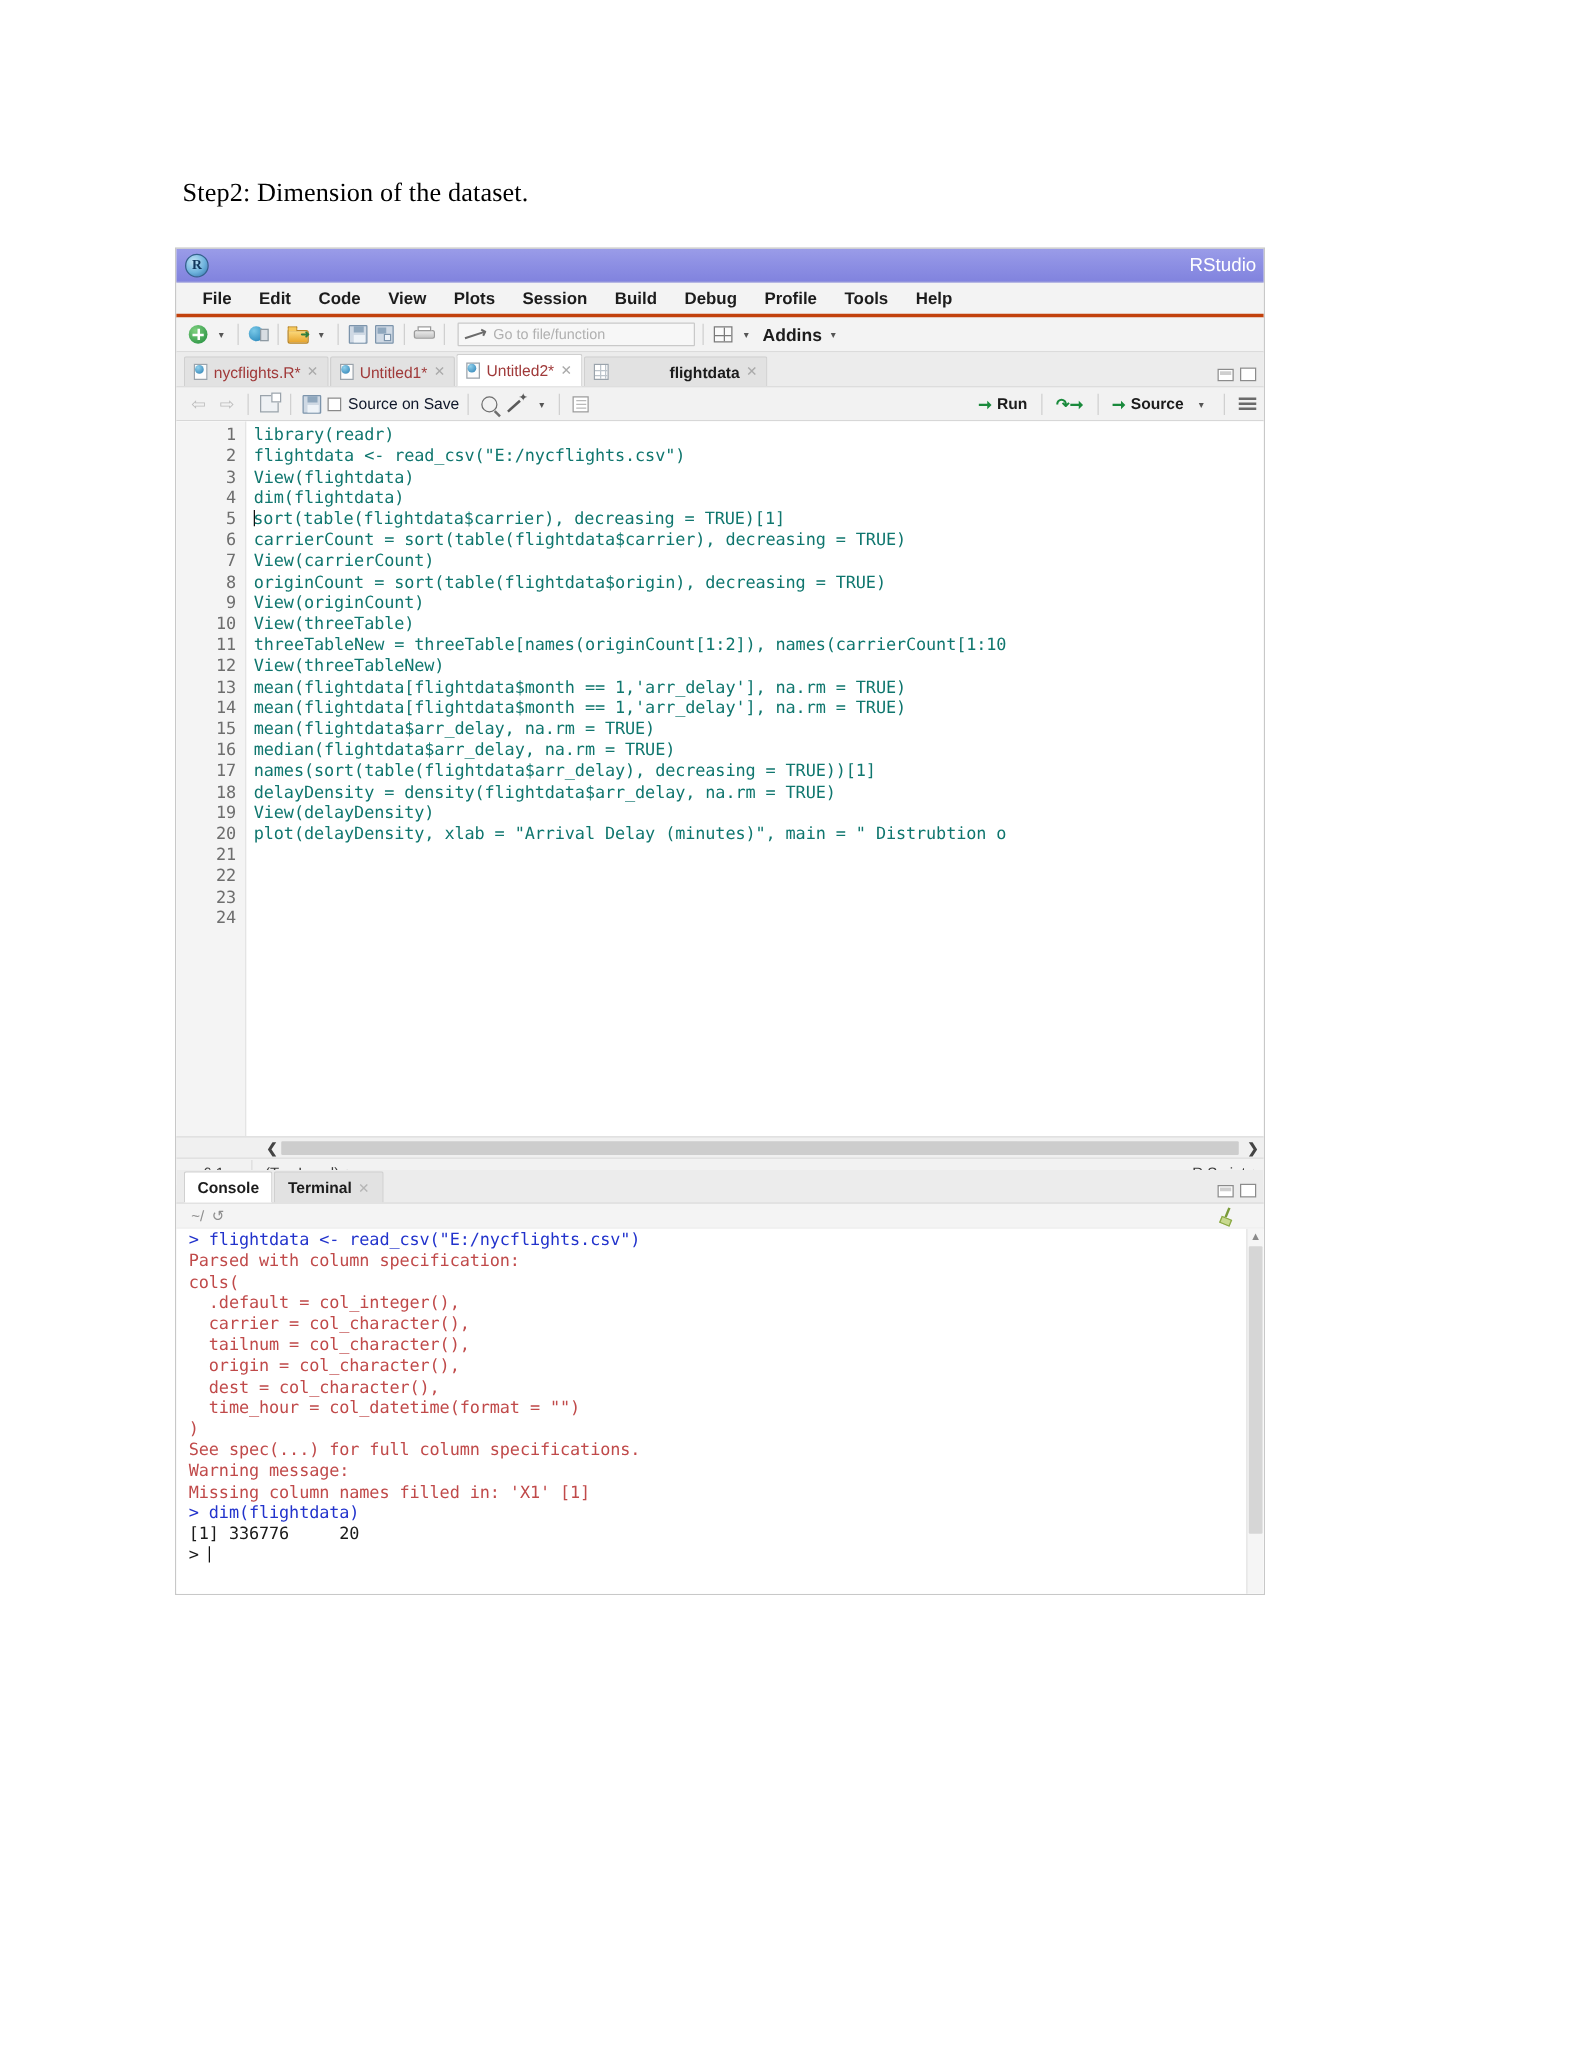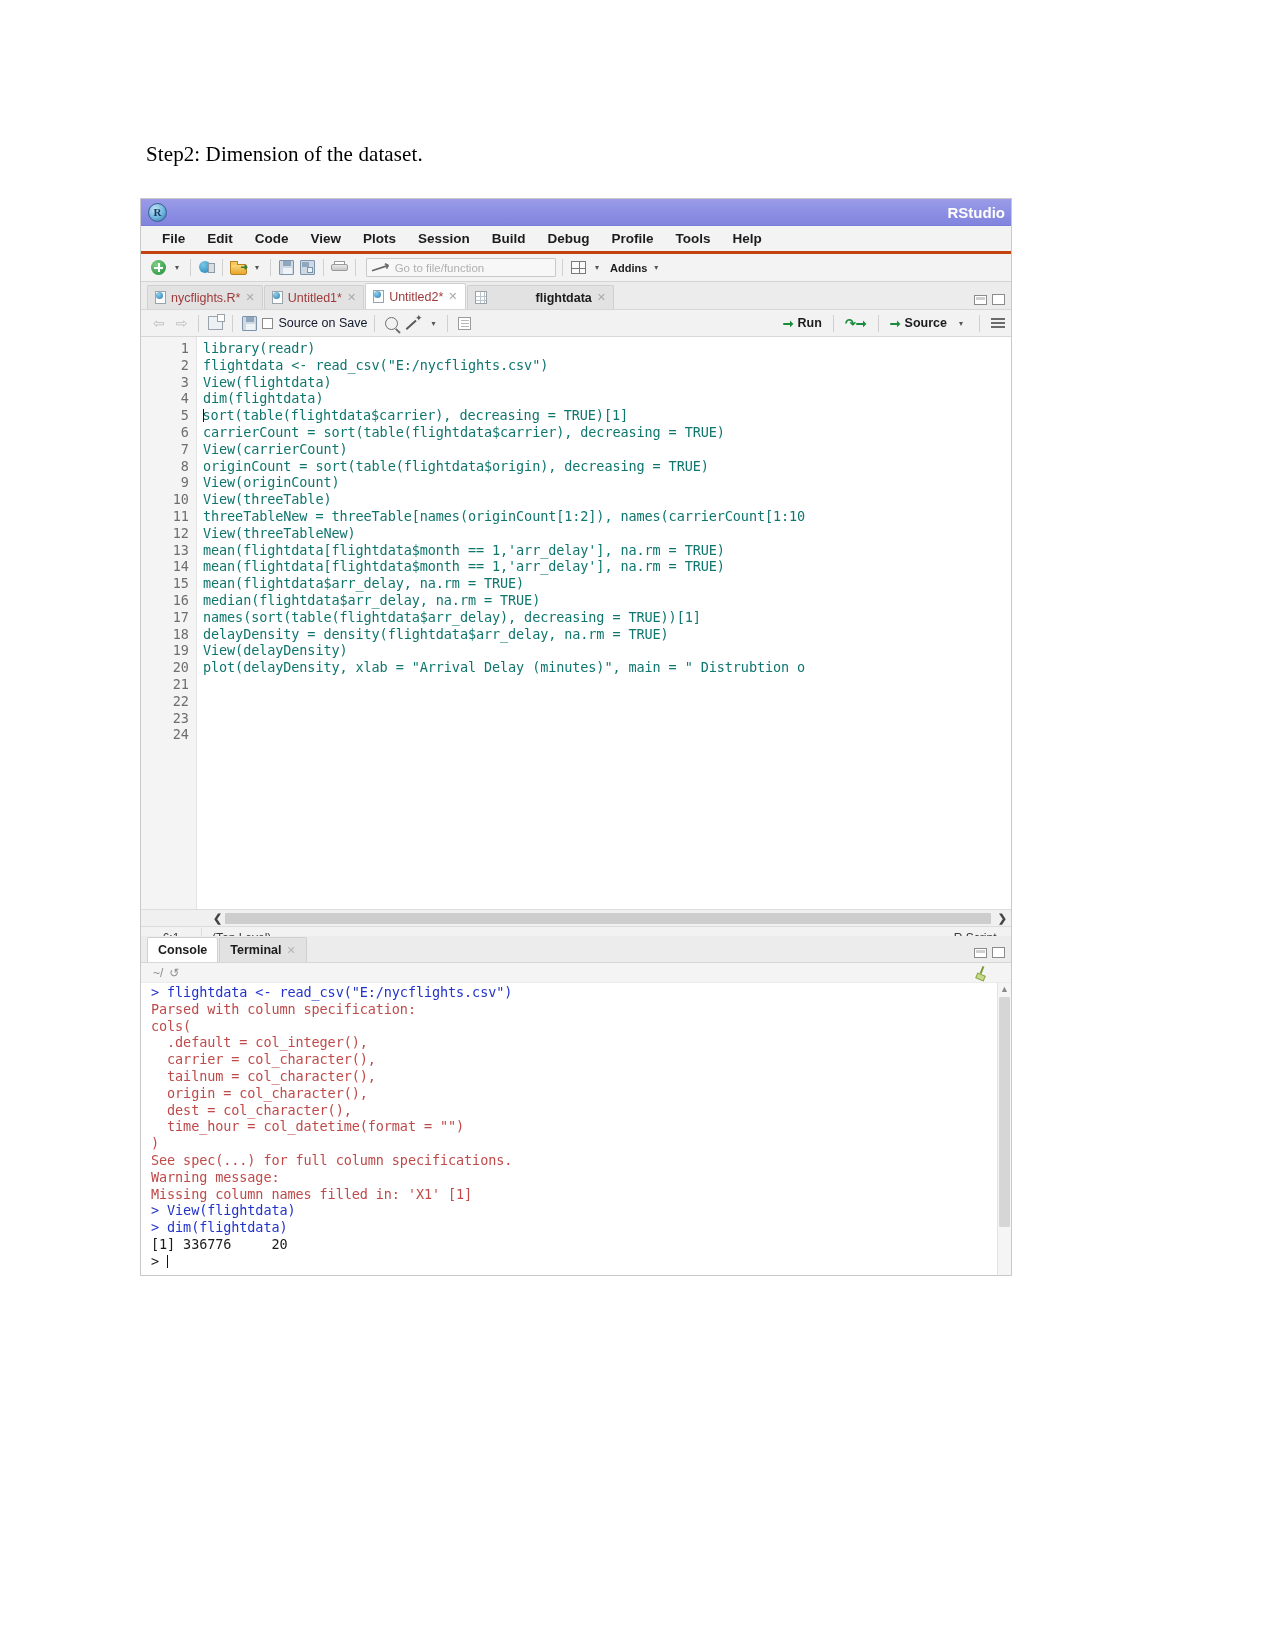--- a/index.html
+++ b/index.html
@@ -62,21 +62,21 @@
     font-family: "Liberation Serif", serif;
     font-size: 11px;
     font-weight: bold;
     color: #11375c;
   }
   .titlebar-title {
     position: absolute;
     right: 6px;
     font-size: 15px;
     color: #ffffff;
-    font-weight: bold;
+    font-weight: normal;
     white-space: nowrap;
     text-align: center;
   }
 
   
   .menubar {
     height: 25px;
     background: #f3f3f3;
     display: flex;
     align-items: center;
@@ -213,21 +213,21 @@
     font-size: 11.5px; color: #b0b0b0; white-space: nowrap;
   }
 
   .icon-panes {
     width: 15px; height: 13px; border:1.5px solid #7a7a7a; box-sizing:border-box;
     position:relative; background:#fafafa;
   }
   .icon-panes::before { content:""; position:absolute; left:50%; top:0; bottom:0; width:1.5px; background:#7a7a7a; }
   .icon-panes::after { content:""; position:absolute; top:50%; left:0; right:0; height:1.5px; background:#7a7a7a; }
 
-  .addins-label { font-size: 11px; color:#1c1c1c; font-weight:600; margin-left: 4px; text-align: center; }
+  .addins-label { font-size: 14px; color:#1c1c1c; font-weight:600; margin-left: 4px; text-align: center; }
 
   
   .source-pane {
     position: relative;
     background: #f4f4f4;
     height: 654px;
   }
   .tabbar {
     height: 27px;
     background: #ececec;
@@ -779,21 +779,20 @@
       <div class="cline c-msg">  .default = col_integer(),</div>
       <div class="cline c-msg">  carrier = col_character(),</div>
       <div class="cline c-msg">  tailnum = col_character(),</div>
       <div class="cline c-msg">  origin = col_character(),</div>
       <div class="cline c-msg">  dest = col_character(),</div>
       <div class="cline c-msg">  time_hour = col_datetime(format = "")</div>
       <div class="cline c-msg">)</div>
       <div class="cline c-msg">See spec(...) for full column specifications.</div>
       <div class="cline c-msg">Warning message:</div>
       <div class="cline c-msg">Missing column names filled in: 'X1' [1]</div>
-      <div class="cline c-cmd">&gt; View(flightdata)</div>
       <div class="cline c-cmd">&gt; dim(flightdata)</div>
       <div class="cline c-out">[1] 336776     20</div>
       <div class="cline c-prompt"><span>&gt; </span><span class="console-caret"></span></div>
 
       <div class="console-vscroll">
         <span class="up">▲</span>
         <span class="thumb2"></span>
 
       </div>
     </div>

